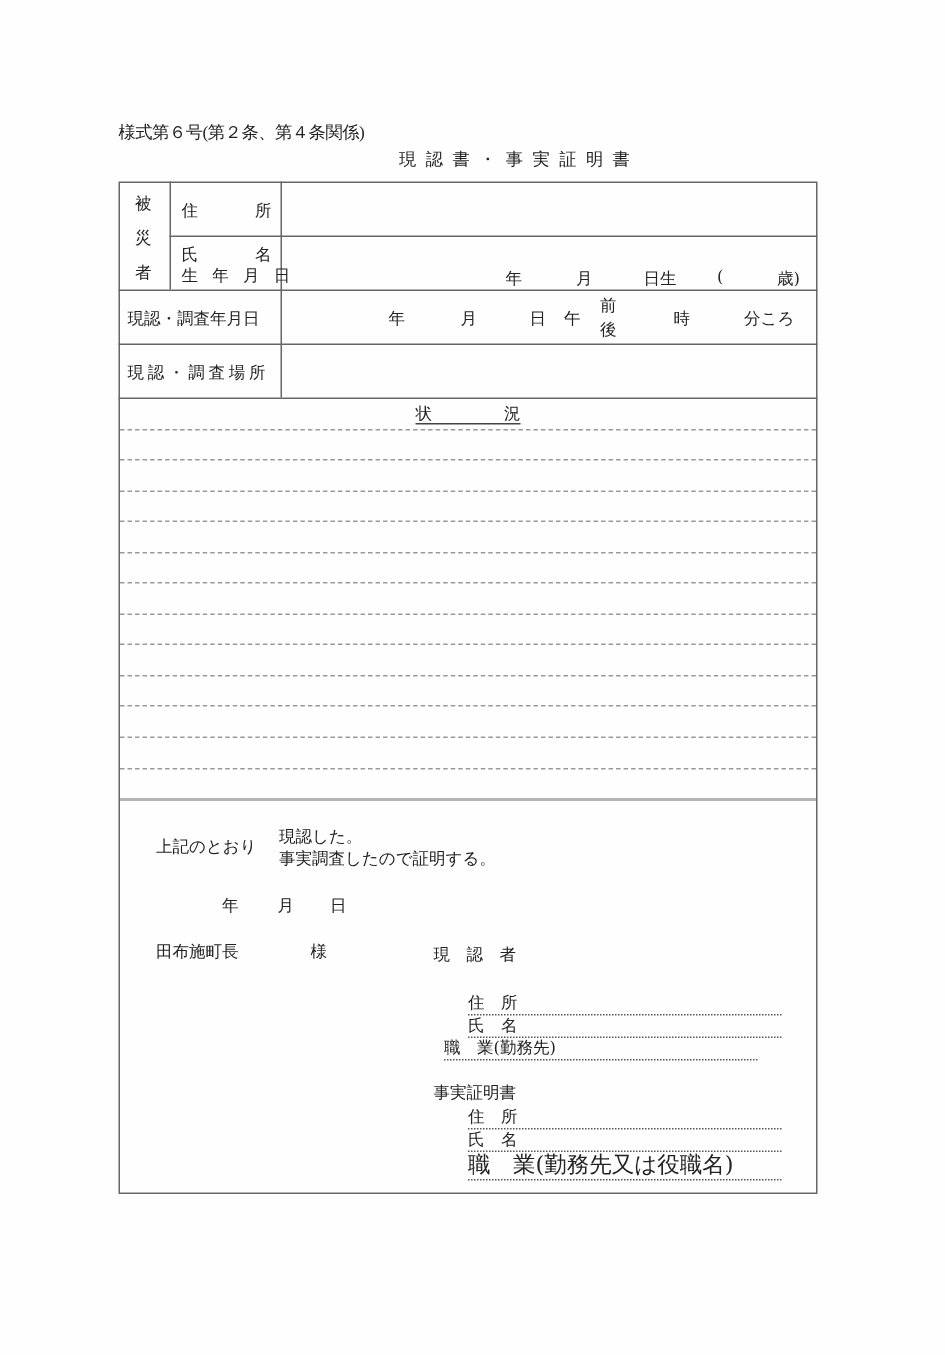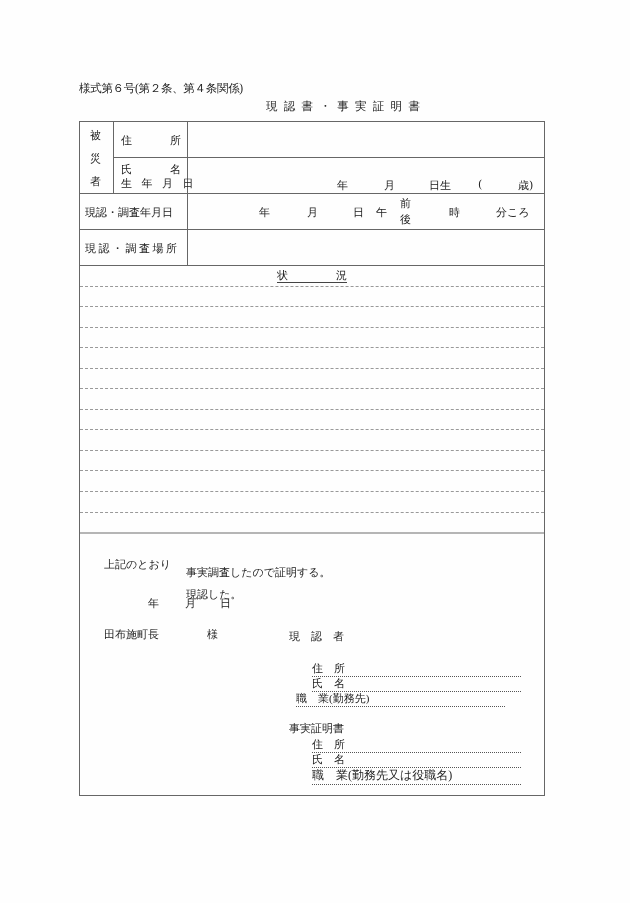--- a/index.html
+++ b/index.html
@@ -12,21 +12,21 @@
   .frame { position: absolute; left: 79px; top: 121px; width: 466px; height: 675px;
            border: 1.3px solid #666; box-sizing: border-box; }
   .hline { position: absolute; height: 0; border-top: 1.2px solid #666; }
   .vline { position: absolute; width: 0; border-left: 1.2px solid #666; }
   .dash { position: absolute; left: 80px; width: 464px; height: 0;
           border-top: 1px dashed #999; }
   .sep { position: absolute; left: 80px; width: 464px; height: 0; border-top: 2px solid #b5b5b5; }
 
   .t { position: absolute; white-space: nowrap; font-size: 11px; }
   .under { border-bottom: 1px solid #444; }
-  .dotted { border-bottom: 1px dotted #555; font-family: Liberation Serif, serif; }
+  .dotted { border-bottom: 1px dotted #555; }
 </style>
 </head>
 <body>
 
 <div class="abs form-no">様式第６号(第２条、第４条関係)</div>
 <div class="abs doc-title">現認書・事実証明書</div>
 
 <div class="frame"></div>
 
 <div class="vline" style="left:187px; top:121px; height:144px;"></div>
@@ -81,31 +81,31 @@
 <div class="dash" style="top:409px;"></div>
 <div class="dash" style="top:429px;"></div>
 <div class="dash" style="top:450px;"></div>
 <div class="dash" style="top:470px;"></div>
 <div class="dash" style="top:491px;"></div>
 <div class="dash" style="top:512px;"></div>
 
 <div class="sep" style="top:532px;"></div>
 
 <div class="t" style="left:104px; top:557px;">上記のとおり</div>
-<div class="t" style="left:186px; top:550px;margin-top:37px;">現認した。</div>
+<div class="t" style="left:186px; top:550px;">現認した。</div>
 <div class="t" style="left:186px; top:565px;font-family:Liberation Serif, serif;">事実調査したので証明する。</div>
 
 <div class="t" style="left:148px; top:596px;">年</div>
 <div class="t" style="left:185px; top:596px;">月</div>
 <div class="t" style="left:220px; top:596px;">日</div>
 
 <div class="t" style="left:104px; top:627px;">田布施町長</div>
 <div class="t" style="left:207px; top:627px;">様</div>
 
 <div class="t" style="left:289px; top:629px; letter-spacing:0px;">現　認　者</div>
 <div class="t dotted" style="left:312px; top:661px; width:209px;">住　所</div>
 <div class="t dotted" style="left:312px; top:676px; width:209px;">氏　名</div>
 <div class="t dotted" style="left:296px; top:691px; width:209px;">職　業(勤務先)</div>
 
 <div class="t" style="left:289px; top:721px;">事実証明書</div>
 <div class="t dotted" style="left:312px; top:737px; width:209px;">住　所</div>
 <div class="t dotted" style="left:312px; top:752px; width:209px;">氏　名</div>
-<div class="t dotted" style="left:312px; top:767px; width:209px; font-size:12px;">職　業(勤務先又は役職名)</div>
+<div class="t dotted" style="left:312px; top:767px; width:209px; font-size:15px;">職　業(勤務先又は役職名)</div>
 
 </body></html>

